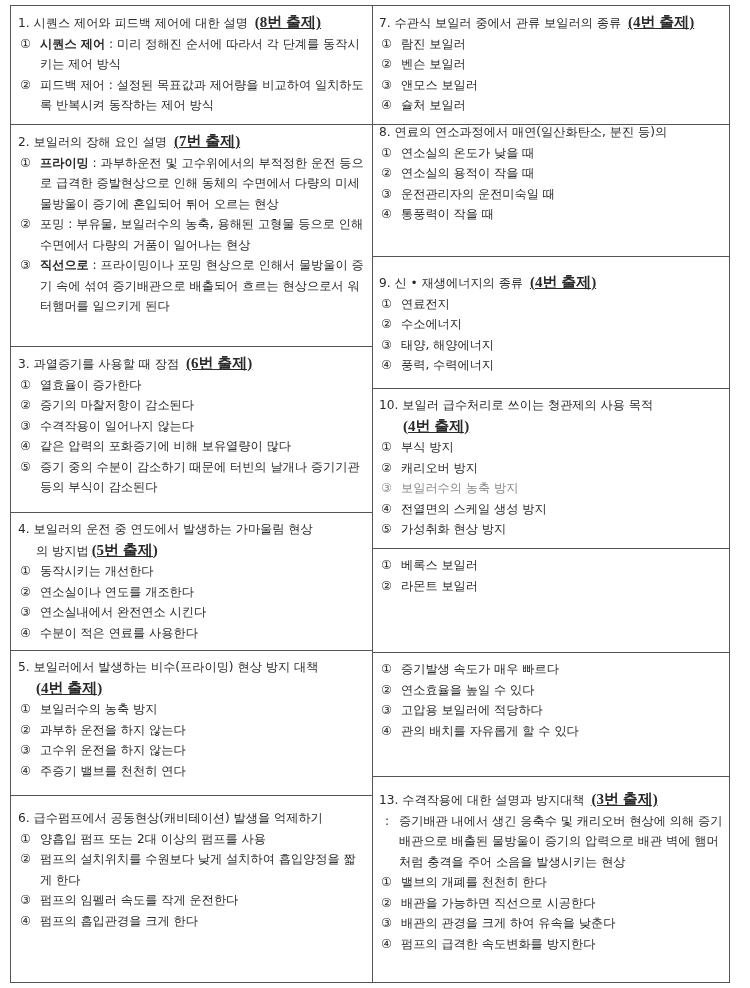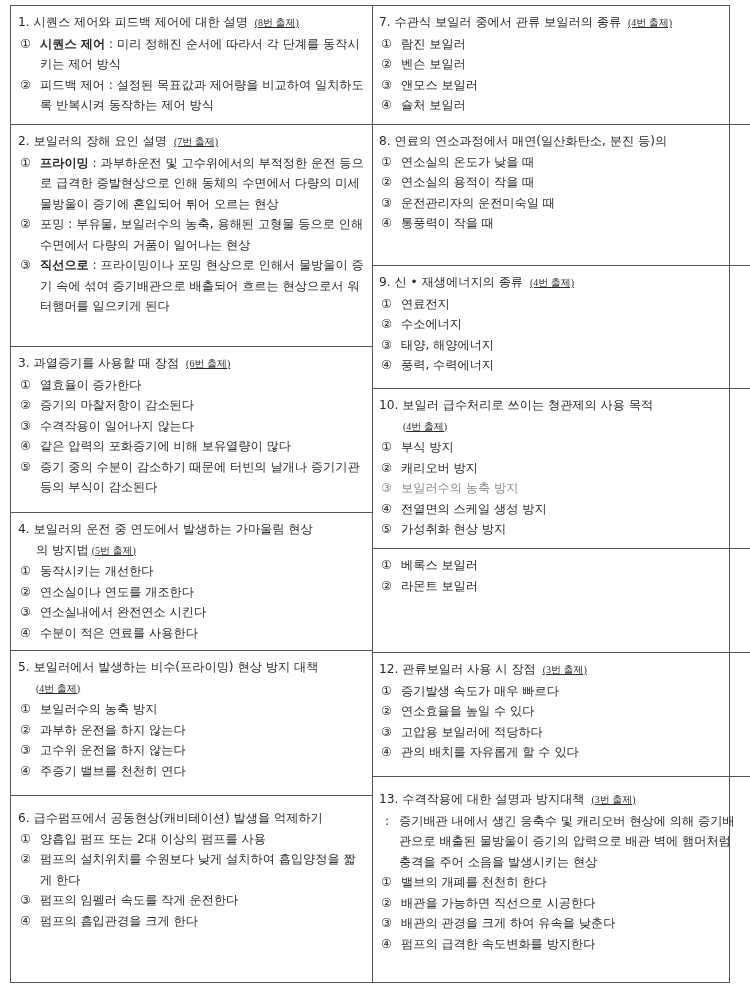--- a/index.html
+++ b/index.html
@@ -2,26 +2,26 @@
 <html><head>
 <meta charset="utf-8">
 <style>
   html, body { margin: 0; padding: 0; background: #ffffff; }
   body { width: 750px; height: 988px; position: relative; overflow: hidden;
          font-family: "DejaVu Sans", "Liberation Sans", sans-serif; color: #2a2a2a; }
   .page { position: absolute; left: 10px; top: 5px; width: 720px; height: 978px;
           border: 1px solid #555; box-sizing: border-box; }
   .col { position: absolute; top: 0; bottom: 0; }
   .col.left { left: 0; width: 361px; border-right: 1px solid #555; }
-  .col.right { left: 361px; width: 357px; padding-left: 21px; }
+  .col.right { left: 361px; width: 357px; }
   .cell { position: absolute; left: 0; right: 0; box-sizing: border-box;
           padding: 6px 6px 0 7px; border-bottom: 1px solid #555; overflow: hidden; }
   .cell.last { border-bottom: none; }
   .q { font-size: 12.2px; line-height: 20.5px; margin: 0; }
-  .q .tag { font-weight: normal; text-decoration: underline; margin-left: 3px; font-family: "Liberation Serif", serif; font-size: 10px; margin-top: 24px; }
+  .q .tag { font-weight: bold; text-decoration: underline; margin-left: 3px; font-family: "Liberation Serif", serif; font-size: 15px; margin-top: 24px; }
   .q .indent { display: block; padding-left: 18px; }
   .items { margin: 0; padding: 0; list-style: none; }
   .item { display: flex; font-size: 12.2px; line-height: 20.5px; }
   .item .num { width: 20px; flex: none; padding-left: 2px; }
   .item .txt { flex: 1; }
   .item .txt b { font-weight: bold; }
   .desc { font-size: 12.2px; line-height: 20.5px; display: flex; }
   .desc .colon { width: 20px; flex: none; padding-left: 6px; box-sizing: border-box; }
   .faded { color: #8a8a8a; }
 </style>
@@ -200,21 +200,21 @@
             <span class="num">③</span>
             <span class="txt">앤모스 보일러</span>
           </div>
         <div class="item">
             <span class="num">④</span>
             <span class="txt">슐처 보일러</span>
           </div>
       </div>
     </div>
 
-    <div class="cell" style="top:119px;height:141px;">
+    <div class="cell" style="top:110px;height:141px;">
       <p class="q">
         <span>8.</span>
         <span>연료의 연소과정에서 매연(일산화탄소, 분진 등)의</span>
       </p>
       <div class="items">
         <div class="item">
             <span class="num">①</span>
             <span class="txt">연소실의 온도가 낮을 때</span>
           </div>
         <div class="item">
@@ -295,25 +295,20 @@
             <span class="txt">베록스 보일러</span>
           </div>
         <div class="item">
             <span class="num">②</span>
             <span class="txt">라몬트 보일러</span>
           </div>
       </div>
     </div>
 
     <div class="cell" style="top:647px;height:124px;">
-      <p class="q">
-        <span>12.</span>
-        <span>관류보일러 사용 시 장점</span>
-        <span class="tag">(3번 출제)</span>
-      </p>
       <div class="items">
         <div class="item">
             <span class="num">①</span>
             <span class="txt">증기발생 속도가 매우 빠르다</span>
           </div>
         <div class="item">
             <span class="num">②</span>
             <span class="txt">연소효율을 높일 수 있다</span>
           </div>
         <div class="item">

